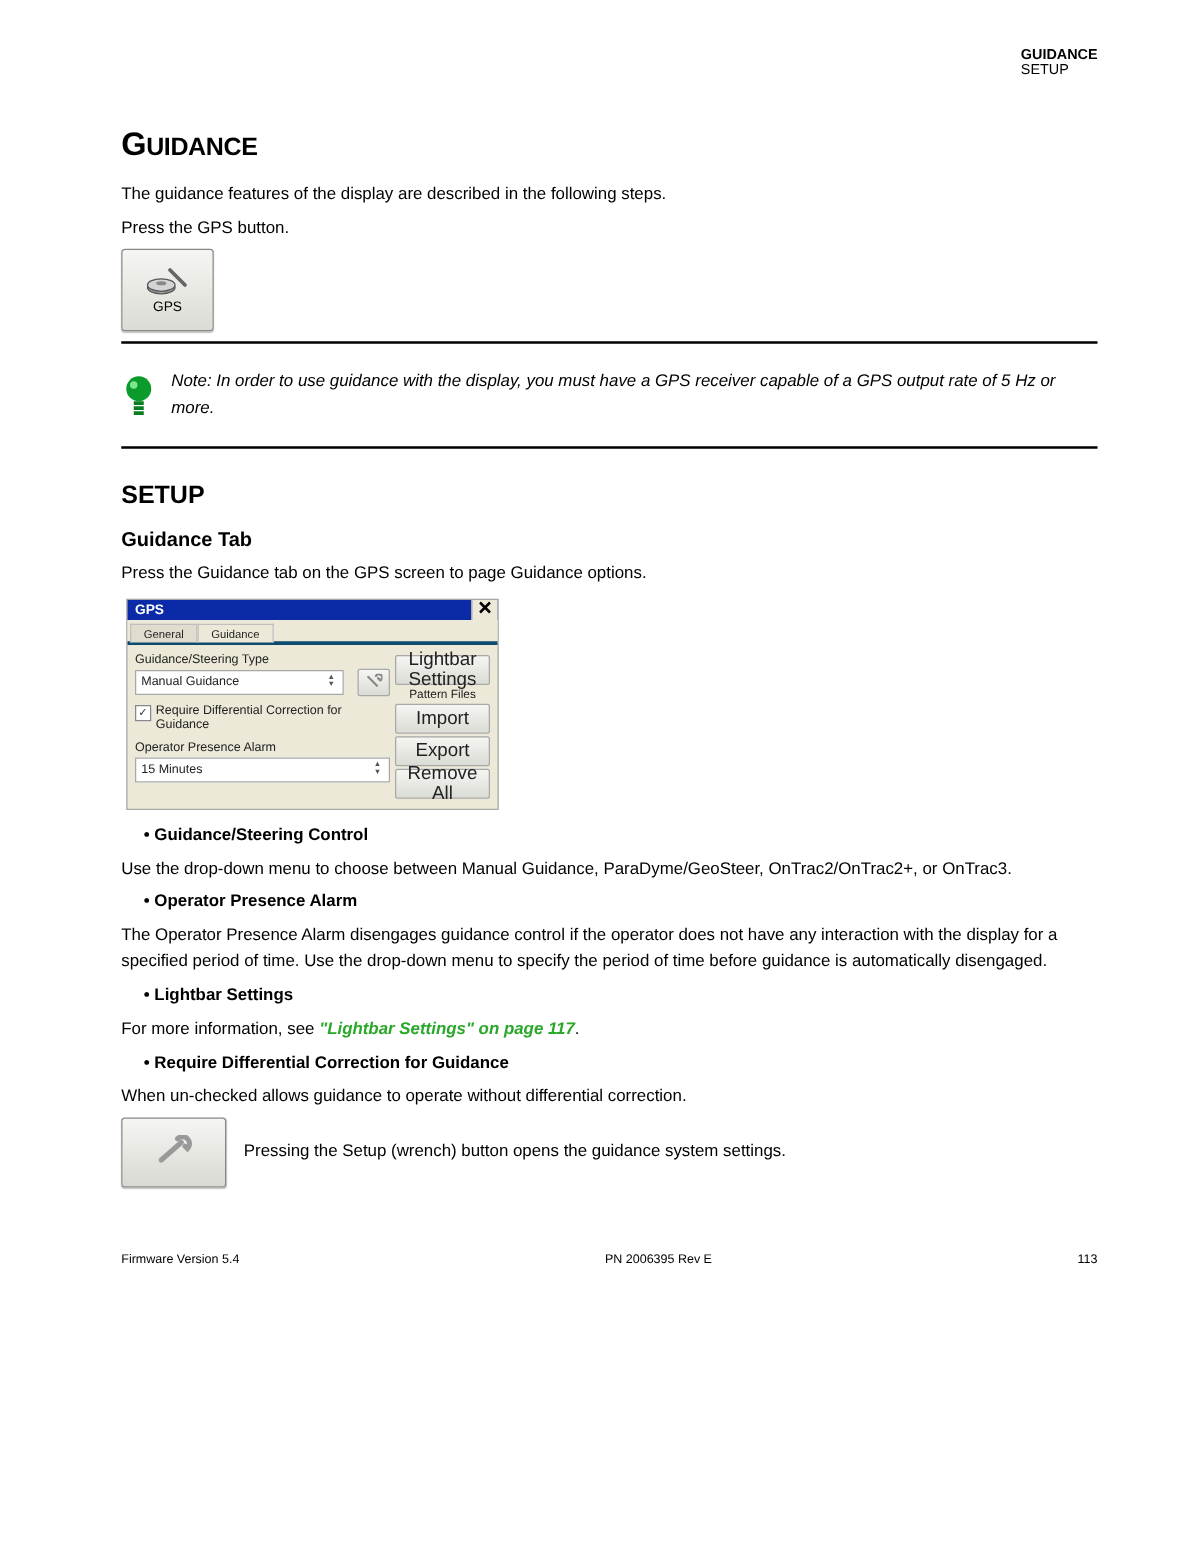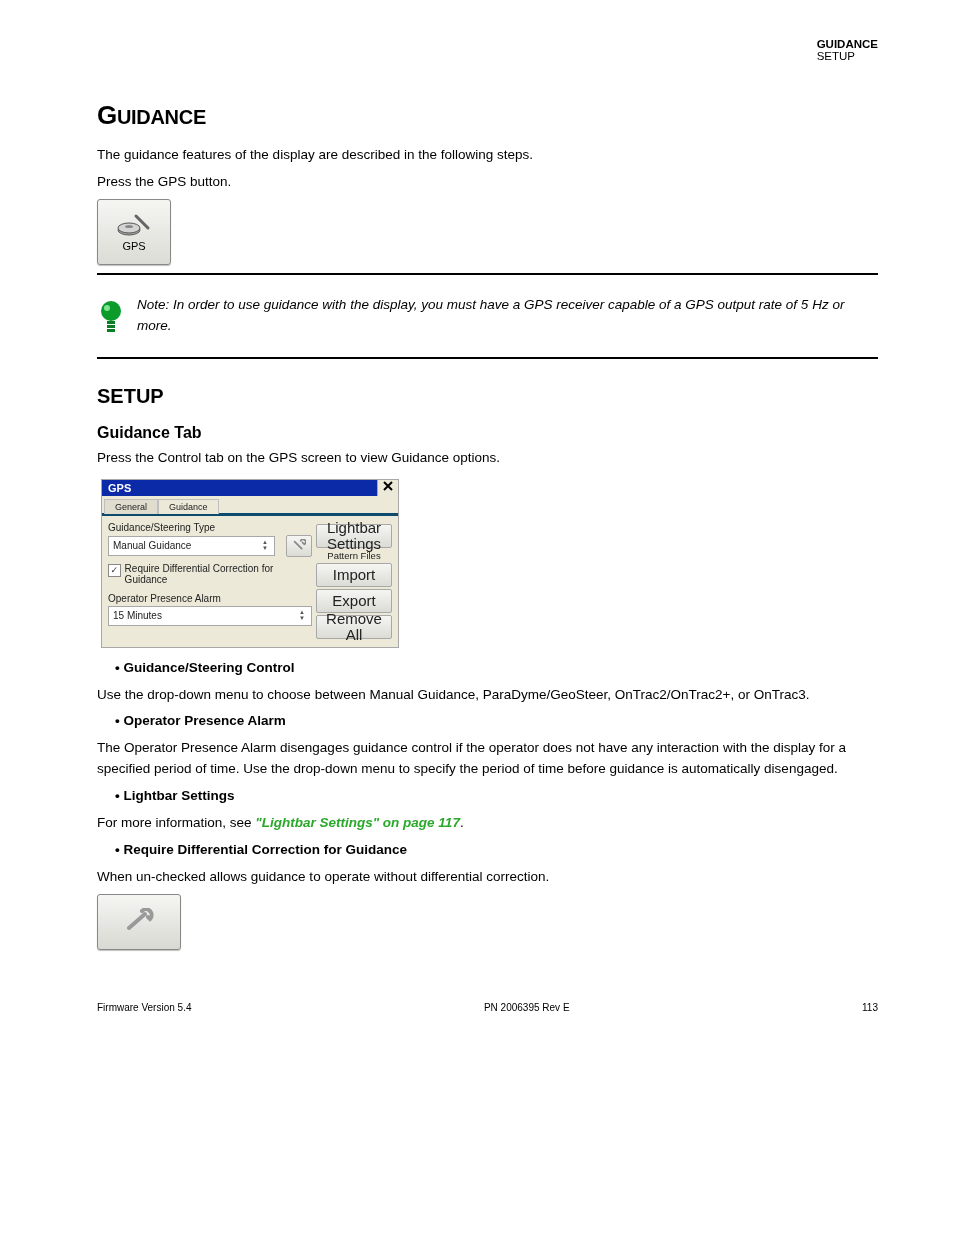--- a/index.html
+++ b/index.html
@@ -301,21 +301,21 @@
       <rect x="10" y="22" width="8" height="3" fill="#0a7d22"></rect>
       <rect x="10" y="26" width="8" height="3" fill="#0a7d22"></rect>
       <rect x="10" y="30" width="8" height="3" fill="#0a7d22"></rect>
     </svg>
     <span class="body-text italic">Note: In order to use guidance with the display, you must have a GPS receiver capable of a GPS output rate of 5 Hz or more.</span>
   </div>
   <hr class="rule">
 
   <h2>SETUP</h2>
   <h3>Guidance Tab</h3>
-  <p class="body-text">Press the Control tab on the GPS screen to view Guidance options.</p>
+  <p class="body-text">Press the Guidance tab on the GPS screen to page Guidance options.</p>
 
   <div class="dialog-wrap">
     <div class="dialog">
       <div class="titlebar">
         <span>GPS</span>
         <div class="close-btn">
           <svg width="12" height="12" viewBox="0 0 12 12">
             <path d="M2 2 L10 10 M10 2 L2 10" stroke="#000" stroke-width="2"></path>
           </svg>
         </div>
@@ -389,20 +389,21 @@
       <p class="body-text"><b>• Require Differential Correction for Guidance</b></p>
     </div>
     <p class="body-text">When un-checked allows guidance to operate without differential correction.</p>
 
     <div class="icon-row">
       <div class="wrench-btn-lg">
         <svg width="32" height="28" viewBox="0 0 32 28">
           <path d="M6 20 L22 6 M19 3 a5 5 0 1 1 8 8 L25 9" fill="none" stroke="#999" stroke-width="4" stroke-linecap="round"></path>
         </svg>
       </div>
+      <span class="body-text" style="margin-left:14px">Pressing the Setup (wrench) button opens the guidance system settings.</span>
     </div>
   </div>
 
   <div class="footer">
     <span>Firmware Version 5.4</span>
     <span>PN 2006395 Rev E</span>
     <span>113</span>
   </div>
 </div>
 

